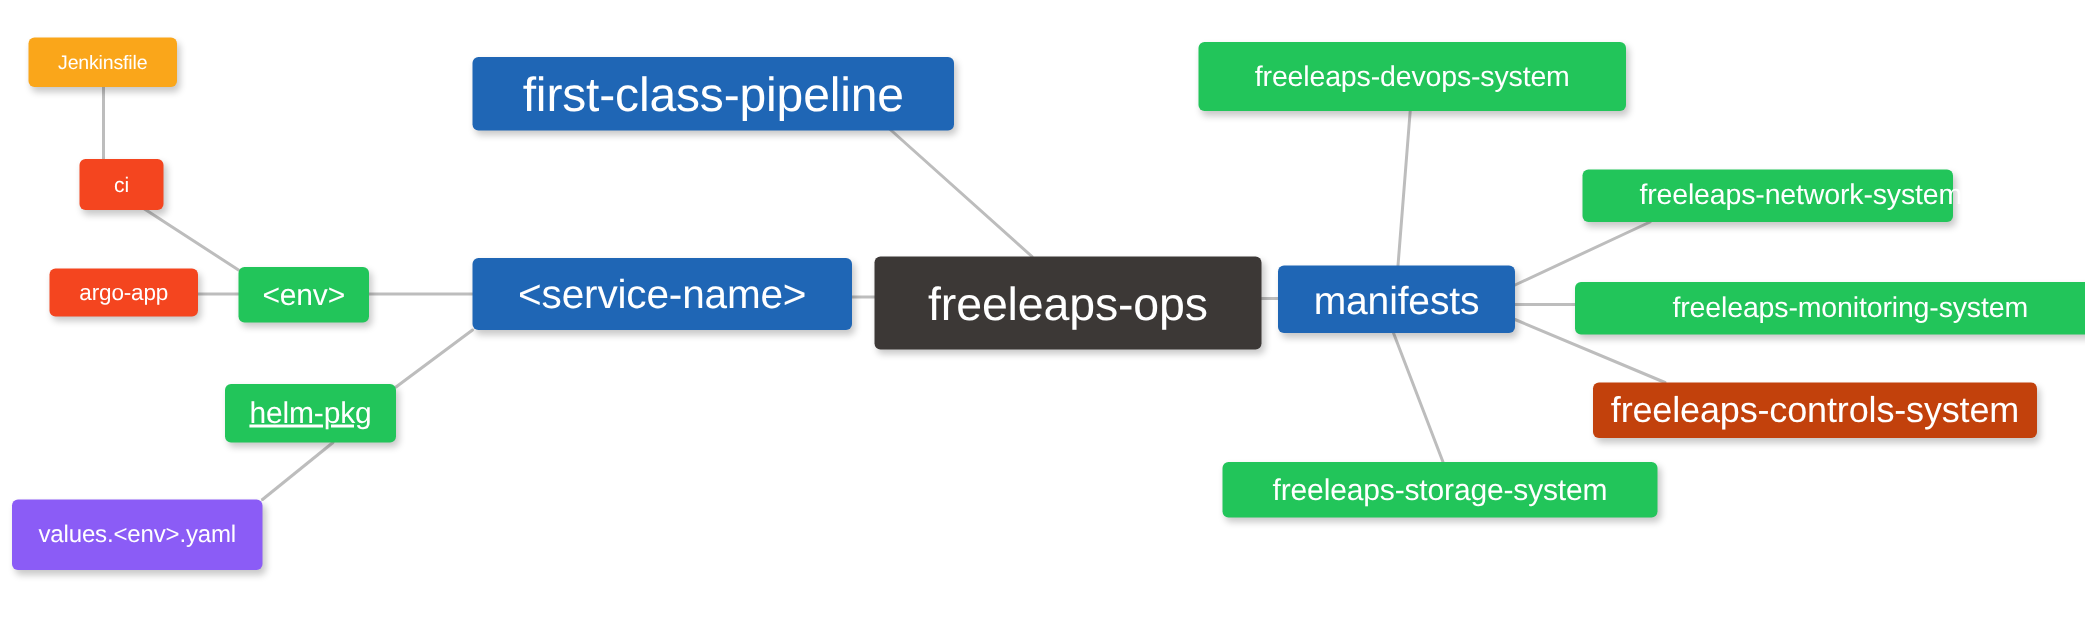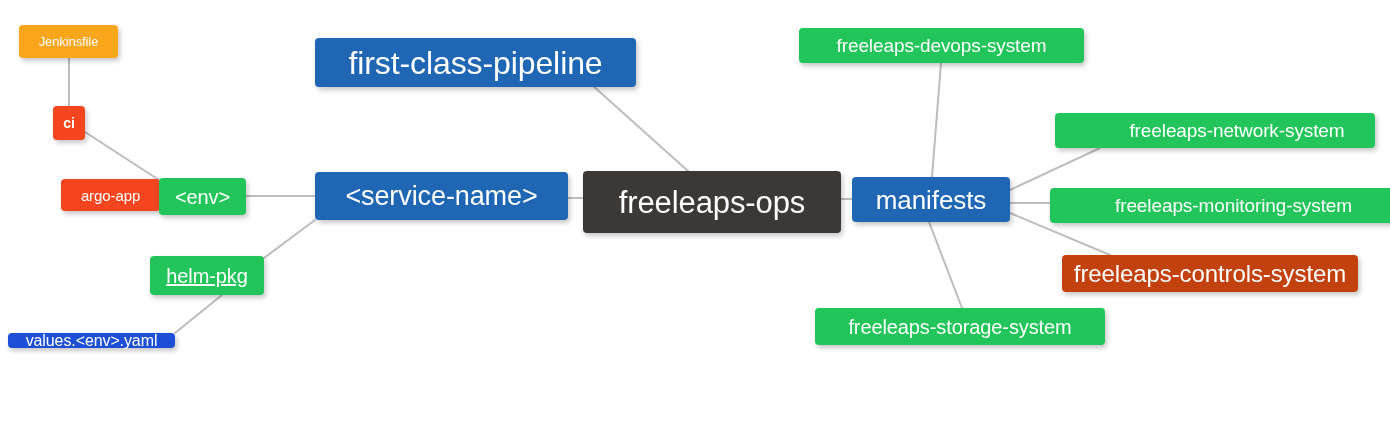--- a/index.html
+++ b/index.html
@@ -52,28 +52,28 @@
       <line x1="592" y1="85" x2="688" y2="171" stroke="#bdbdbd" stroke-width="2" stroke-linecap="round"></line>
       <line x1="841" y1="199" x2="852" y2="199" stroke="#bdbdbd" stroke-width="2" stroke-linecap="round"></line>
       <line x1="932" y1="177" x2="941" y2="63" stroke="#bdbdbd" stroke-width="2" stroke-linecap="round"></line>
       <line x1="1010" y1="190" x2="1100" y2="148" stroke="#bdbdbd" stroke-width="2" stroke-linecap="round"></line>
       <line x1="1010" y1="203" x2="1050" y2="203" stroke="#bdbdbd" stroke-width="2" stroke-linecap="round"></line>
       <line x1="1010" y1="213" x2="1110" y2="255" stroke="#bdbdbd" stroke-width="2" stroke-linecap="round"></line>
       <line x1="929" y1="222" x2="962" y2="308" stroke="#bdbdbd" stroke-width="2" stroke-linecap="round"></line>
     </svg>
   <div id="node-layer">
       <div class="node" style="left: 19px; top: 25px; width: 99px; height: 33px; background: rgb(250, 166, 26); font-size: 13px; text-align: right;">Jenkinsfile</div>
-      <div class="node" style="left: 53px; top: 106px; width: 32px; height: 34px; background: rgb(244, 69, 31); font-size: 14px; font-weight: bold;">ci</div>
-      <div class="node" style="left: 33px; top: 179px; width: 99px; height: 32px; background: rgb(244, 69, 31); font-size: 15px; margin-left: 28px;">argo-app</div>
+      <div class="node" style="left: 53px; top: 106px; width: 56px; height: 34px; background: rgb(244, 69, 31); font-size: 14px;">ci</div>
+      <div class="node" style="left: 33px; top: 179px; width: 99px; height: 32px; background: rgb(244, 69, 31); font-size: 15px;">argo-app</div>
       <div class="node" style="left: 159px; top: 178px; width: 87px; height: 37px; background: rgb(34, 197, 90); font-size: 20px;">&lt;env&gt;</div>
       <div class="node" style="left: 150px; top: 256px; width: 114px; height: 39px; background: rgb(34, 197, 90); font-size: 20px; text-decoration: underline;">helm-pkg</div>
-      <div class="node" style="left: 8px; top: 333px; width: 167px; height: 15px; background: #1d4ed8; font-size: 16px;">values.&lt;env&gt;.yaml</div>
+      <div class="node" style="left: 8px; top: 333px; width: 167px; height: 47px; background: #8b5cf6; font-size: 16px;">values.&lt;env&gt;.yaml</div>
       <div class="node" style="left: 315px; top: 38px; width: 321px; height: 49px; background: rgb(31, 102, 181); font-size: 32px;">first-class-pipeline</div>
       <div class="node" style="left: 315px; top: 172px; width: 253px; height: 48px; background: rgb(31, 102, 181); font-size: 27px;">&lt;service-name&gt;</div>
       <div class="node" style="left: 583px; top: 171px; width: 258px; height: 62px; background: rgb(60, 56, 54); font-size: 31px;">freeleaps-ops</div>
       <div class="node" style="left: 852px; top: 177px; width: 158px; height: 45px; background: rgb(31, 102, 181); font-size: 26px;">manifests</div>
-      <div class="node" style="left: 799px; top: 28px; width: 285px; height: 35px; background: rgb(34, 197, 90); font-size: 19px;">freeleaps-devops-system</div>
-      <div class="node" style="left: 1055px; top: 113px; width: 320px; height: 35px; background: rgb(34, 197, 90); font-size: 19px; padding-left: 44px;">freeleaps-network-system</div>
+      <div class="node" style="left: 799px; top: 28px; width: 285px; height: 46px; background: rgb(34, 197, 90); font-size: 19px;">freeleaps-devops-system</div>
+      <div class="node" style="left: 1055px; top: 113px; width: 247px; height: 35px; background: rgb(34, 197, 90); font-size: 19px; padding-left: 44px;">freeleaps-network-system</div>
       <div class="node" style="left: 1050px; top: 188px; width: 367px; height: 35px; background: rgb(34, 197, 90); font-size: 19px;">freeleaps-monitoring-system</div>
       <div class="node" style="left: 1062px; top: 255px; width: 296px; height: 37px; background: #c2410c; font-size: 24px;">freeleaps-controls-system</div>
       <div class="node" style="left: 815px; top: 308px; width: 290px; height: 37px; background: rgb(34, 197, 90); font-size: 20px;">freeleaps-storage-system</div>
     </div>
 </div>
 
 </body></html>

